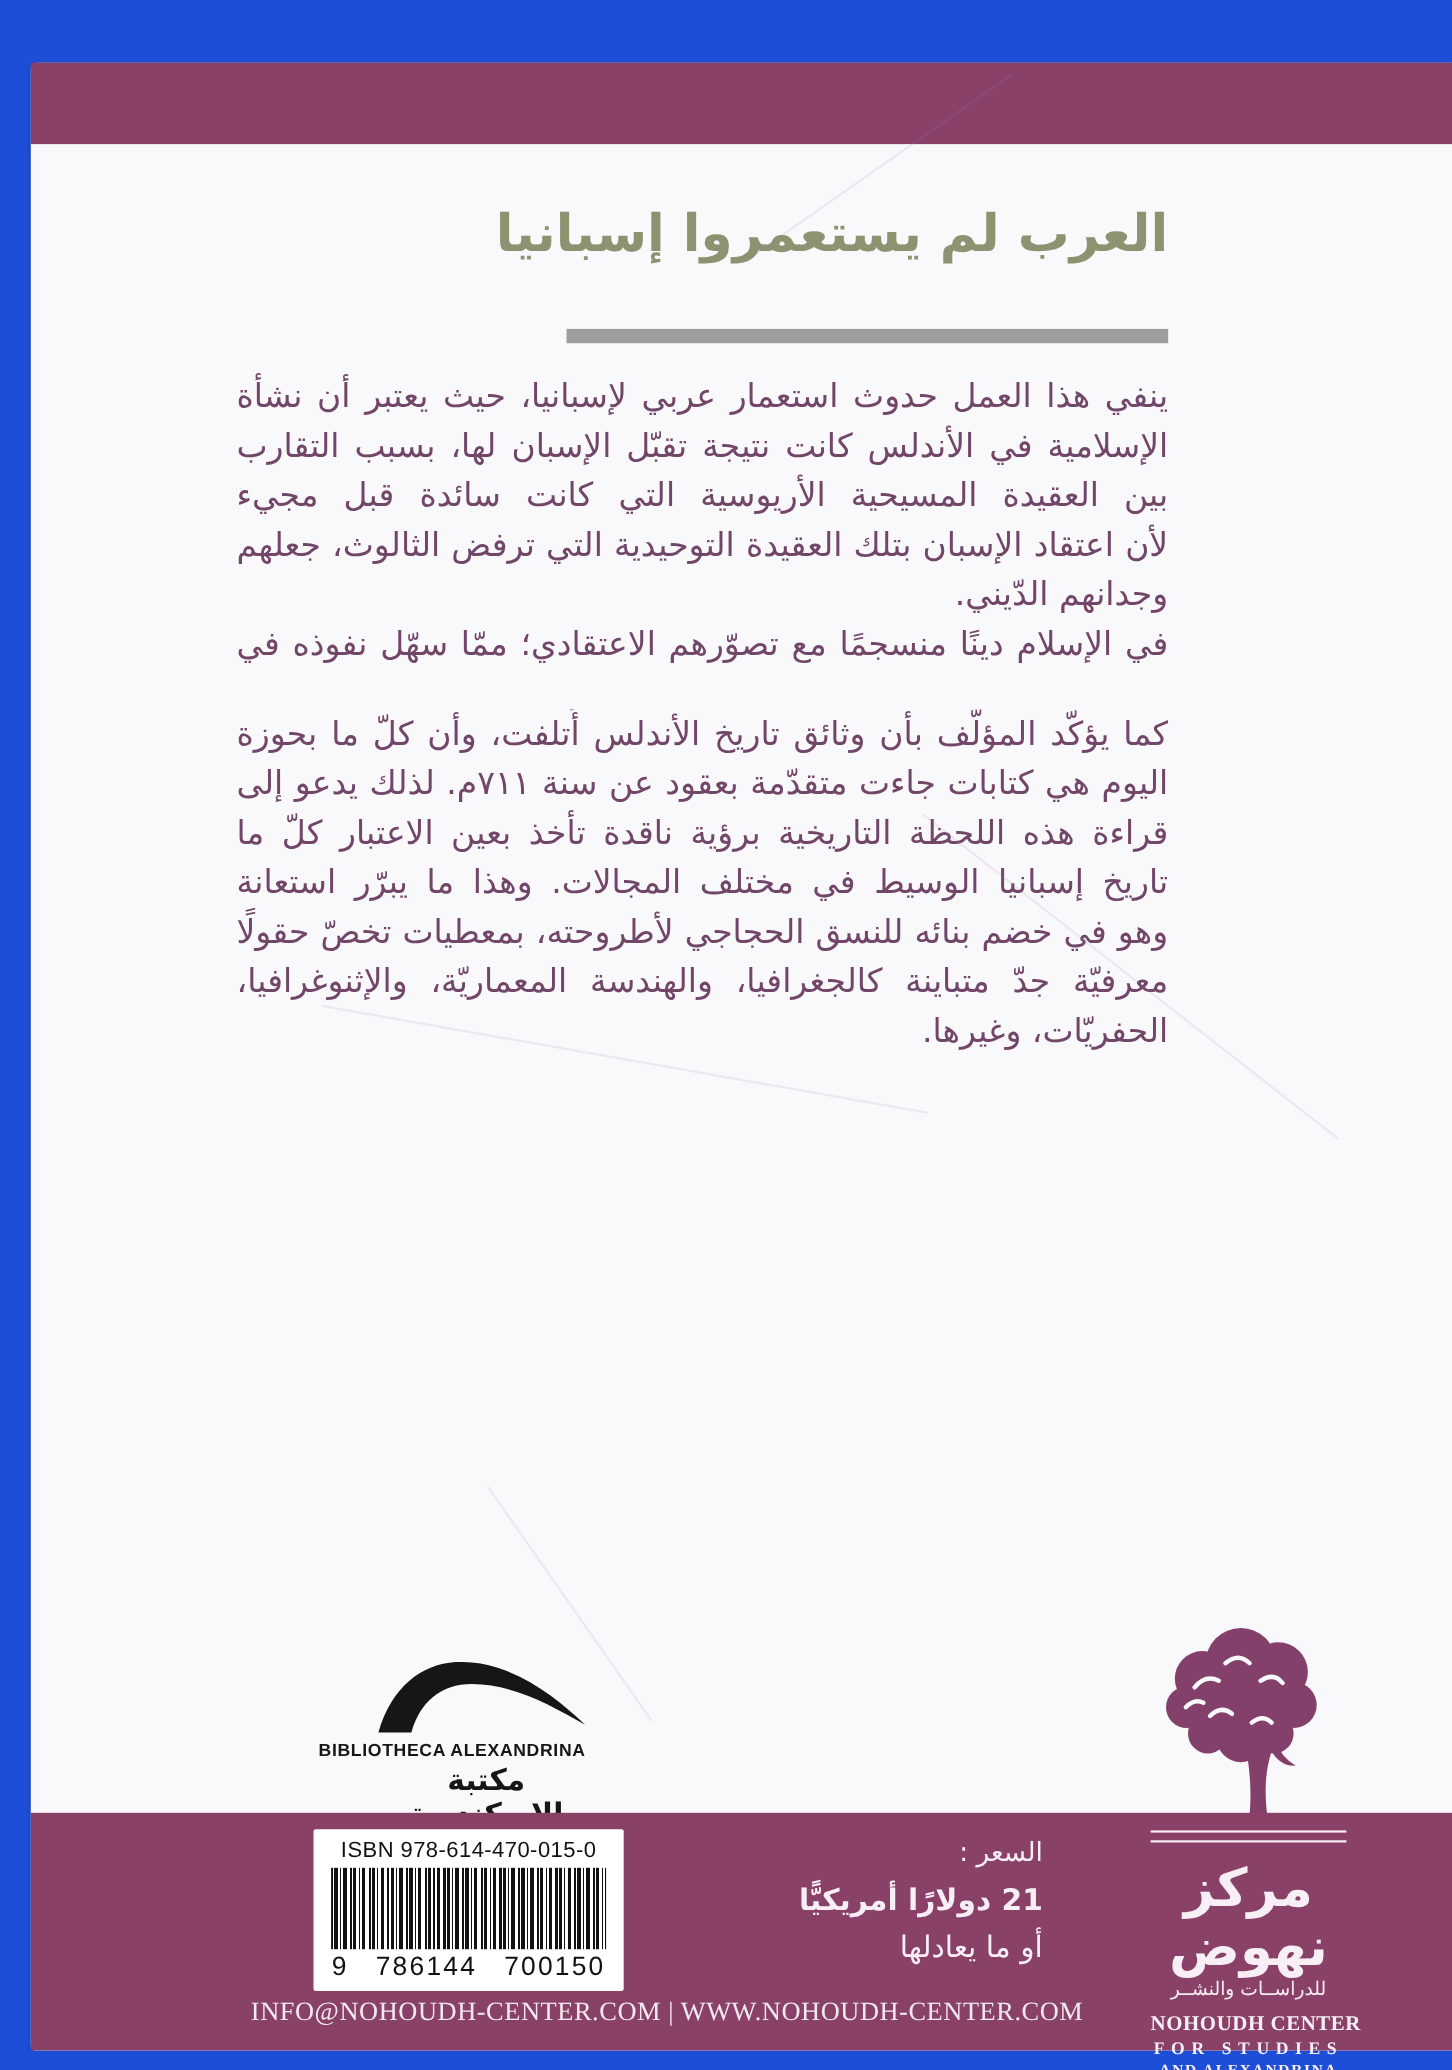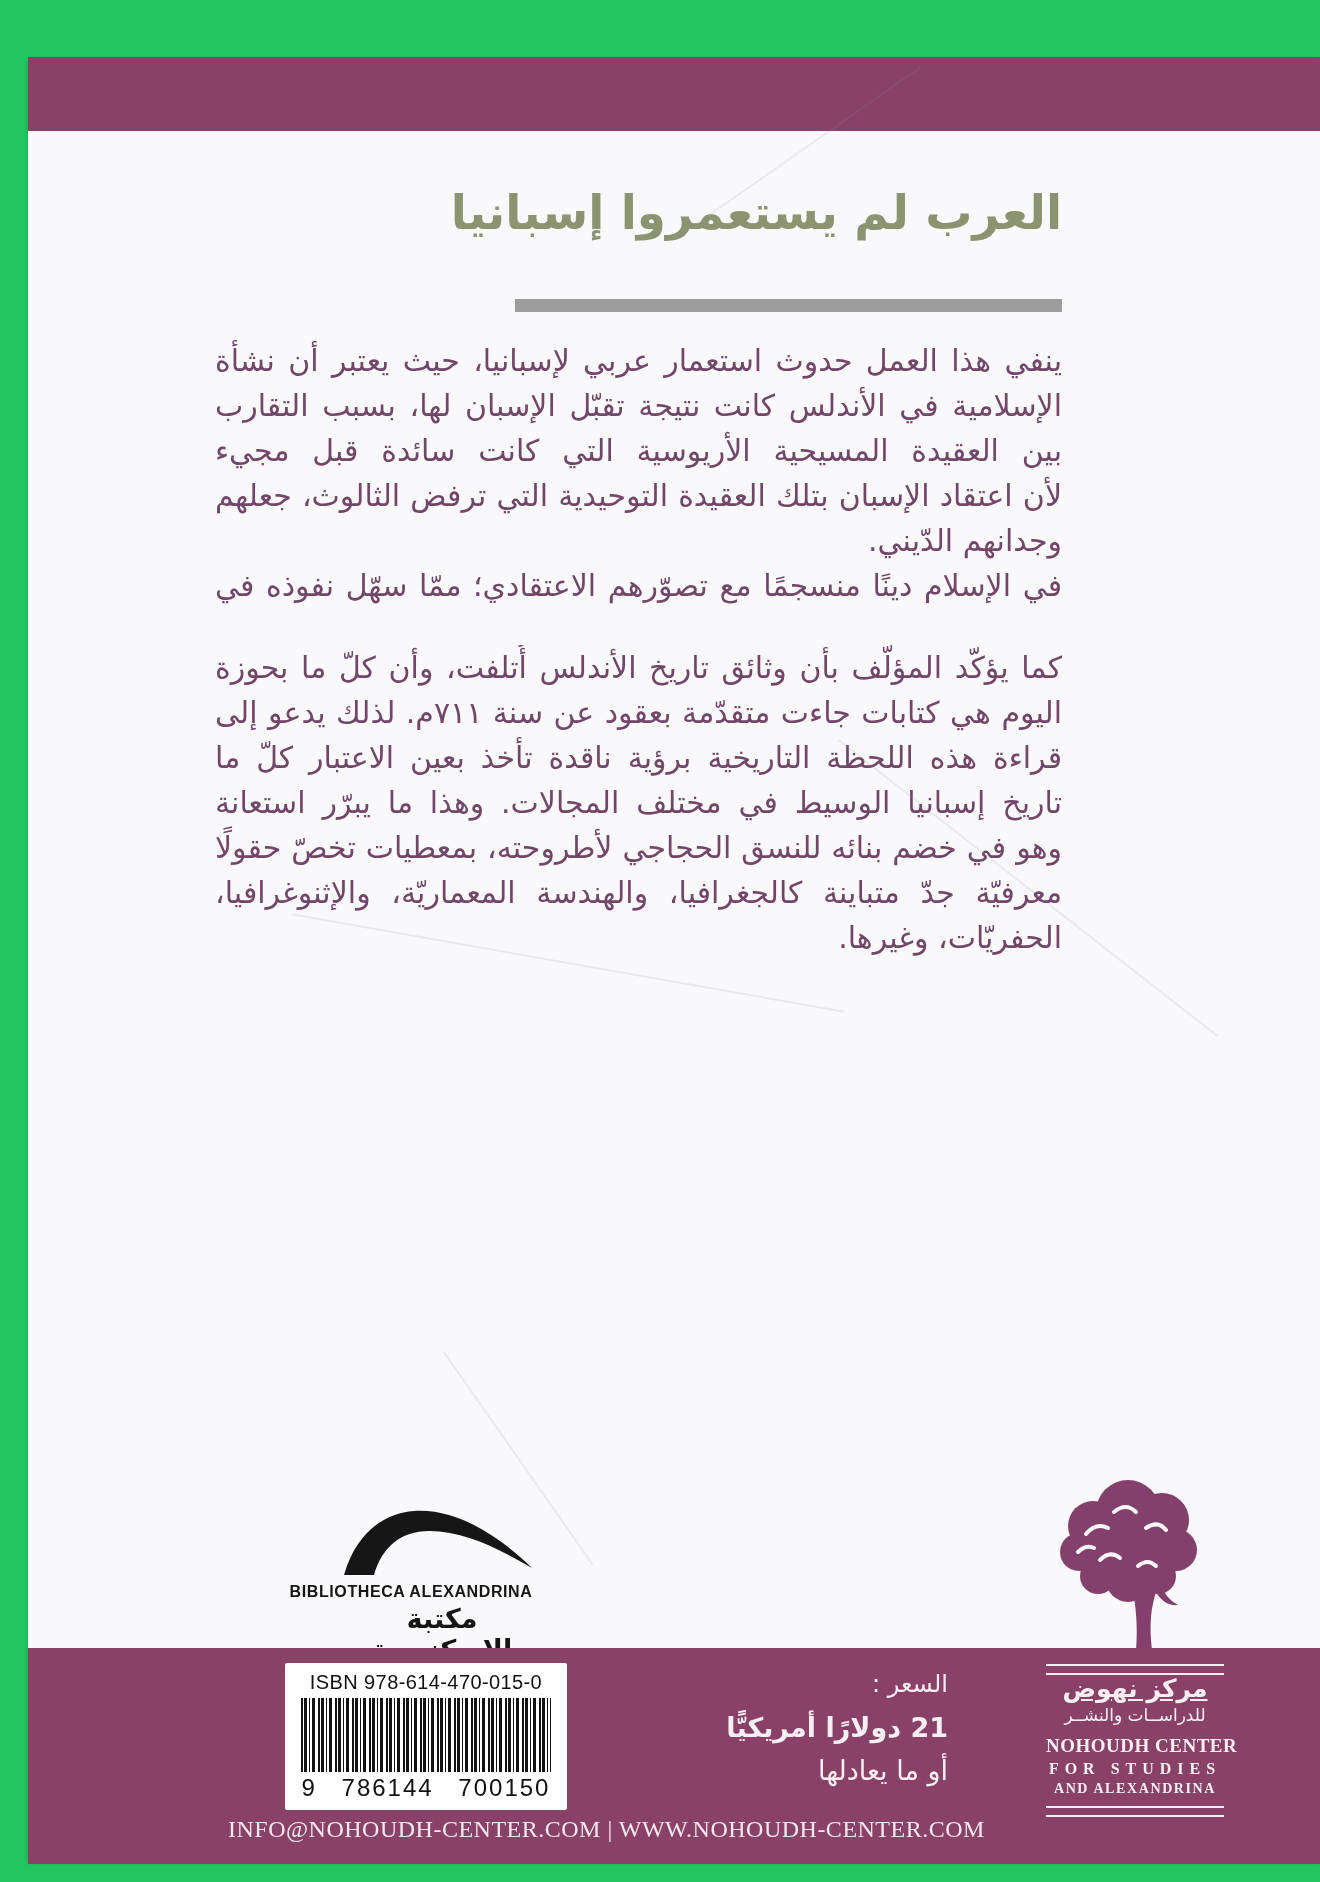--- a/index.html
+++ b/index.html
@@ -1,16 +1,16 @@
 <!DOCTYPE html>
 <html lang="ar"><head>
 <meta charset="utf-8">
 <style>
   html,body{margin:0;padding:0;background:#ffffff;}
-  .page{position:relative;width:1320px;height:1882px;background:#22c55e;overflow:hidden;
+  .page{position:relative;width:1320px;height:1882px;background:#1d4ed8;overflow:hidden;
         font-family:"DejaVu Sans",sans-serif;}
   .cover{position:absolute;left:28px;top:57px;right:0;bottom:18px;background:#f9f8fa;
          border-radius:6px 0 0 4px;box-shadow:-2px 0 3px rgba(0,0,0,.08);}
   .band-top{position:absolute;left:0;top:0;right:0;height:74px;background:#8a4168;}
   .band-bottom{position:absolute;left:0;top:1591px;right:0;bottom:0;background:#8a4168;}
 
   .title{position:absolute;right:258px;top:128px;margin:0;direction:rtl;
          color:#8b9371;font-size:47px;font-weight:bold;letter-spacing:0;line-height:1.2;}
   .rule{position:absolute;right:258px;top:242px;width:547px;height:13px;background:#9d9d9d;}
 
@@ -44,21 +44,21 @@
                letter-spacing:2px;}
 
   .price{position:absolute;left:660px;top:22px;width:260px;text-align:right;direction:rtl;
          color:#f7eff5;}
   .price-heading{font-size:24px;}
   .price-amount{font-size:27px;font-weight:bold;margin-top:14px;}
   .price-equivalent{font-size:27px;margin-top:12px;}
 
   .nohoudh{position:absolute;left:1018px;top:16px;width:178px;text-align:center;color:#f7eff5;}
   .double-rule{height:7px;border-top:2px solid #f7eff5;border-bottom:2px solid #f7eff5;}
-  .nh-ar-name{direction:rtl;font-size:25px;font-weight:bold;margin-top:0;line-height:1.1;text-decoration:underline;}
+  .nh-ar-name{direction:rtl;font-size:48px;font-weight:bold;margin-top:16px;line-height:1.1;}
   .nh-ar-tag{direction:rtl;font-size:17px;margin-top:2px;}
   .nh-en-name{font-family:Liberation Serif, serif;font-weight:bold;font-size:19px;
               margin-top:10px;letter-spacing:.5px;white-space:nowrap;}
   .nh-en-l2{font-family:"Liberation Serif",serif;font-weight:bold;font-size:16px;
             letter-spacing:6px;margin-top:3px;white-space:nowrap;}
   .nh-en-l3{font-family:"Liberation Serif",serif;font-weight:bold;font-size:14px;
             letter-spacing:1.6px;margin-top:3px;white-space:nowrap;}
   .nohoudh .double-rule.bottom{margin-top:9px;}
 
   .footer-line{position:absolute;left:200px;top:168px;width:800px;

